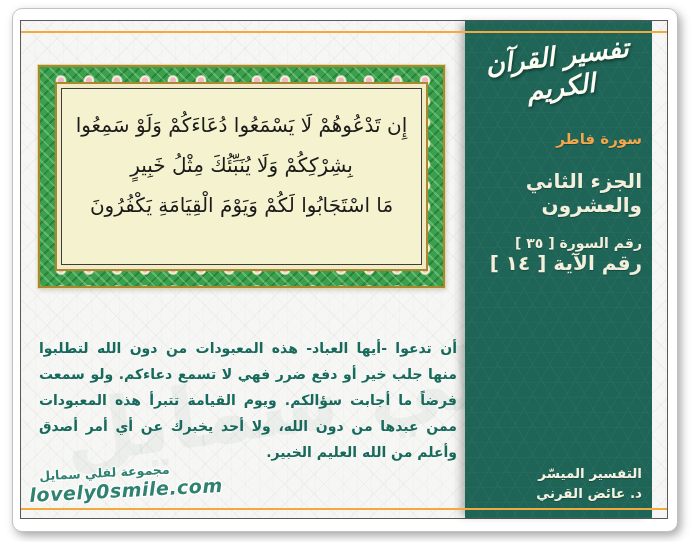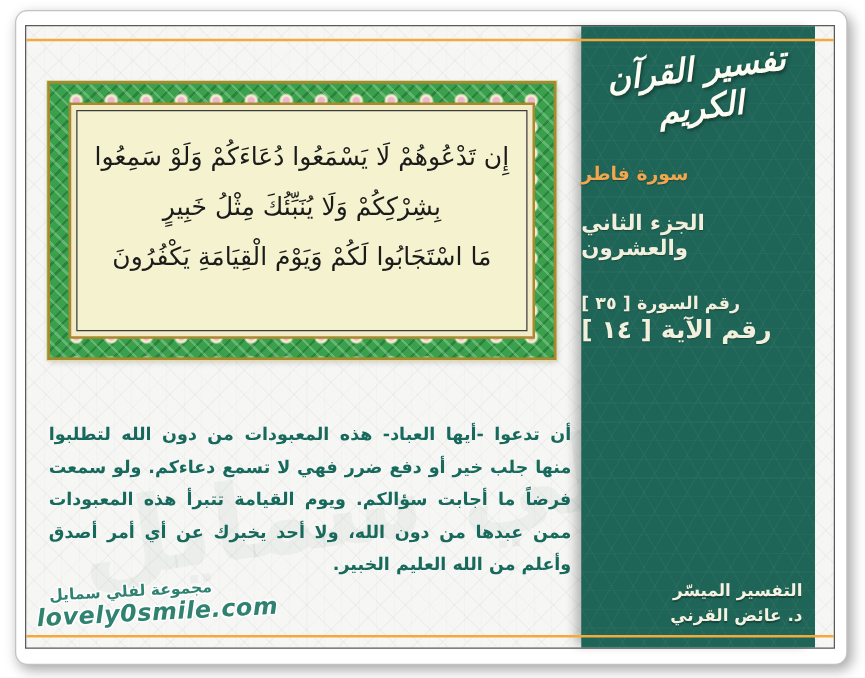--- a/index.html
+++ b/index.html
@@ -38,25 +38,25 @@
   }
   .sidebar-title{
     margin:20px auto 0;width:162px;text-align:center;
     font-size:26px;line-height:1.2;font-weight:bold;font-style:italic;
     transform:rotate(-7deg);
     text-shadow:1px 2px 3px rgba(0,0,0,0.4);
     direction:rtl;
   }
   .s-label{
     position:absolute;left:0;right:0;padding-right:10px;box-sizing:border-box;
-    direction:rtl;text-align:left;font-weight:bold;
+    direction:rtl;text-align:right;font-weight:bold;
     text-shadow:0 1px 1px rgba(0,0,0,0.3);
   }
   .s-surah{top:109px;font-size:15px;}
-  .s-juz{top:148px;font-size:17px;}
+  .s-juz{top:148px;font-size:20px;}
   .s-num1{top:190px;font-size:14px;}
   .s-num2{top:230px;font-size:20px;}
   .sidebar-footer{
     position:absolute;right:10px;bottom:15px;direction:rtl;text-align:right;
     font-size:13.5px;font-weight:bold;line-height:20px;
     text-shadow:0 1px 1px rgba(0,0,0,0.3);
   }
 
   
   .verse-frame{

